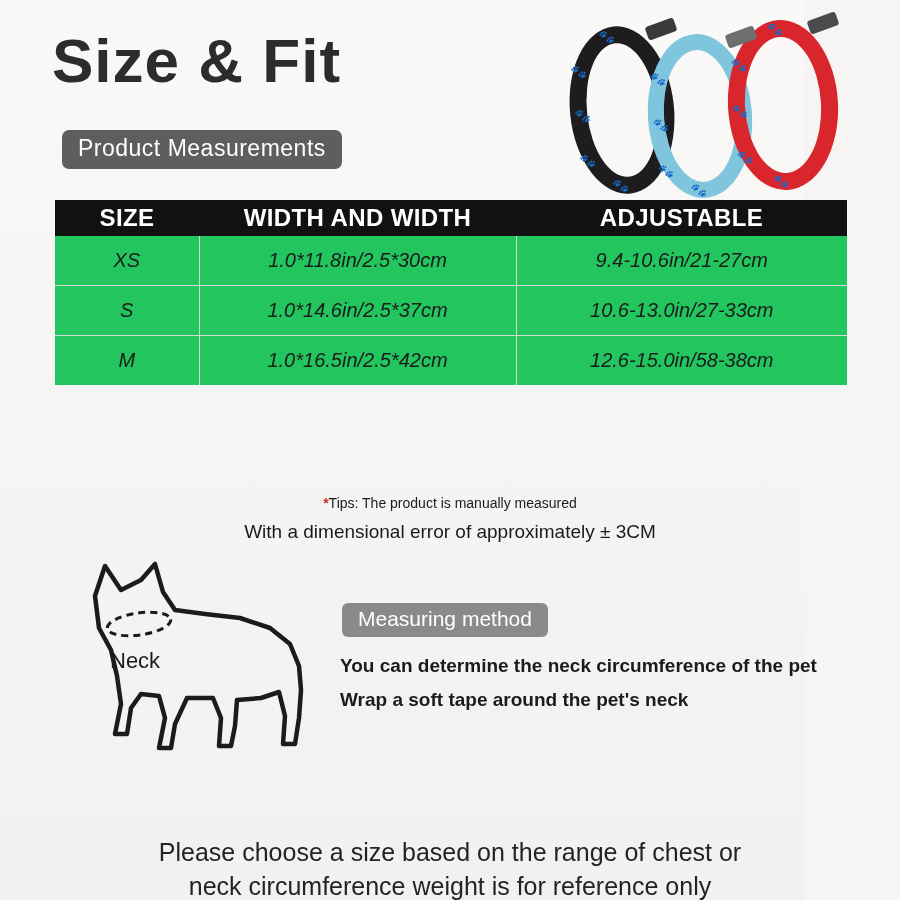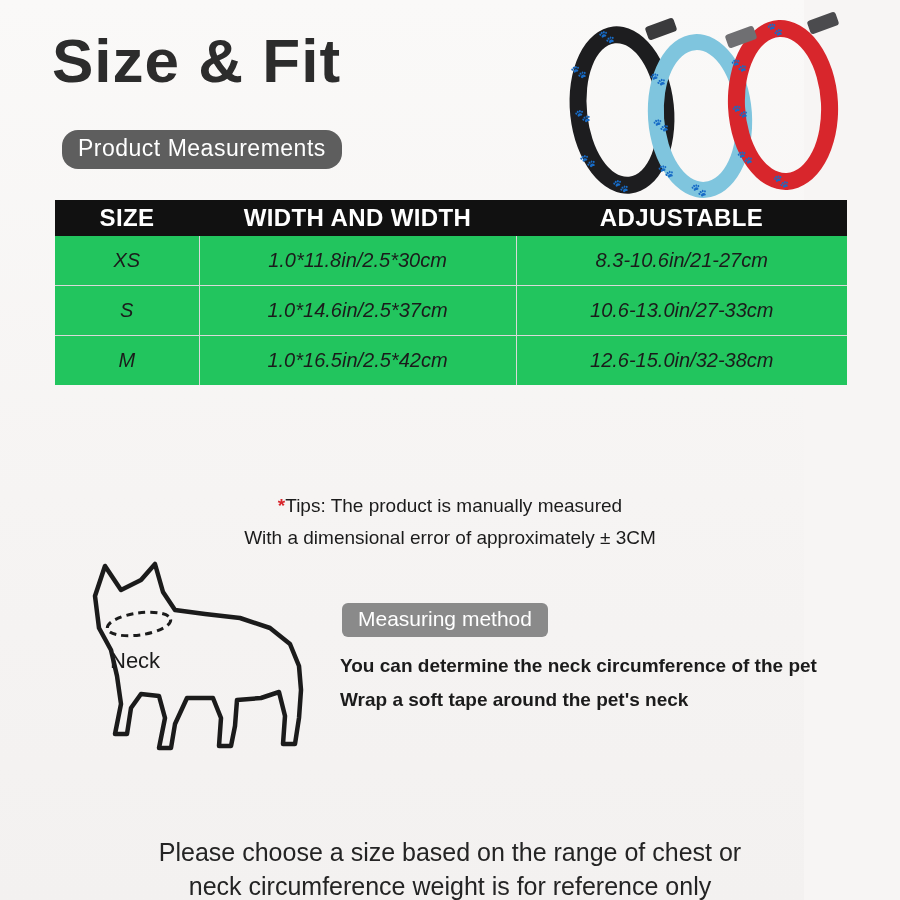--- a/index.html
+++ b/index.html
@@ -34,21 +34,21 @@
     line-height: 1;
   }
   .subtitle-badge {
     position: absolute;
     left: 62px;
     top: 130px;
     background: #5e5e5e;
     color: #ffffff;
     font-size: 23px;
     padding: 5px 16px 7px 16px;
-    border-radius: 16px;
+    border-radius: 7px;
     letter-spacing: 0.5px;
     white-space: nowrap;
   }
 
   
   .collars {
     position: absolute;
     left: 560px;
     top: 8px;
     width: 330px;
@@ -135,21 +135,21 @@
 
   
   .tips {
     position: absolute;
     left: 0;
     top: 495px;
     width: 900px;
     text-align: center;
   }
   .tips-line1 {
-    font-size: 19px;
+    font-size: 14px;
     color: #1b1b1b;
     margin-bottom: 10px;
   }
   .tips-star { color: #d8262c; font-weight: bold; }
   .tips-line2 {
     font-size: 19px;
     color: #1b1b1b;
   }
 
   
@@ -244,31 +244,31 @@
       <tr>
         <th class="col-size">SIZE</th>
         <th class="col-lw">WIDTH AND WIDTH</th>
         <th>ADJUSTABLE</th>
       </tr>
     </thead>
     <tbody>
       <tr>
         <td>XS</td>
         <td>1.0*11.8in/2.5*30cm</td>
-        <td>8.3-10.6in/21-27cm</td>
+        <td>9.4-10.6in/21-27cm</td>
       </tr>
       <tr>
         <td>S</td>
         <td>1.0*14.6in/2.5*37cm</td>
         <td>10.6-13.0in/27-33cm</td>
       </tr>
       <tr>
         <td>M</td>
         <td>1.0*16.5in/2.5*42cm</td>
-        <td>12.6-15.0in/32-38cm</td>
+        <td>12.6-15.0in/58-38cm</td>
       </tr>
     </tbody>
   </table>
 
   <div class="tips">
     <div class="tips-line1"><span class="tips-star">*</span><span>Tips:</span><span> The product is manually measured</span></div>
     <div class="tips-line2">With a dimensional error of approximately ± 3CM</div>
   </div>
 
   <div class="dog-wrap">

